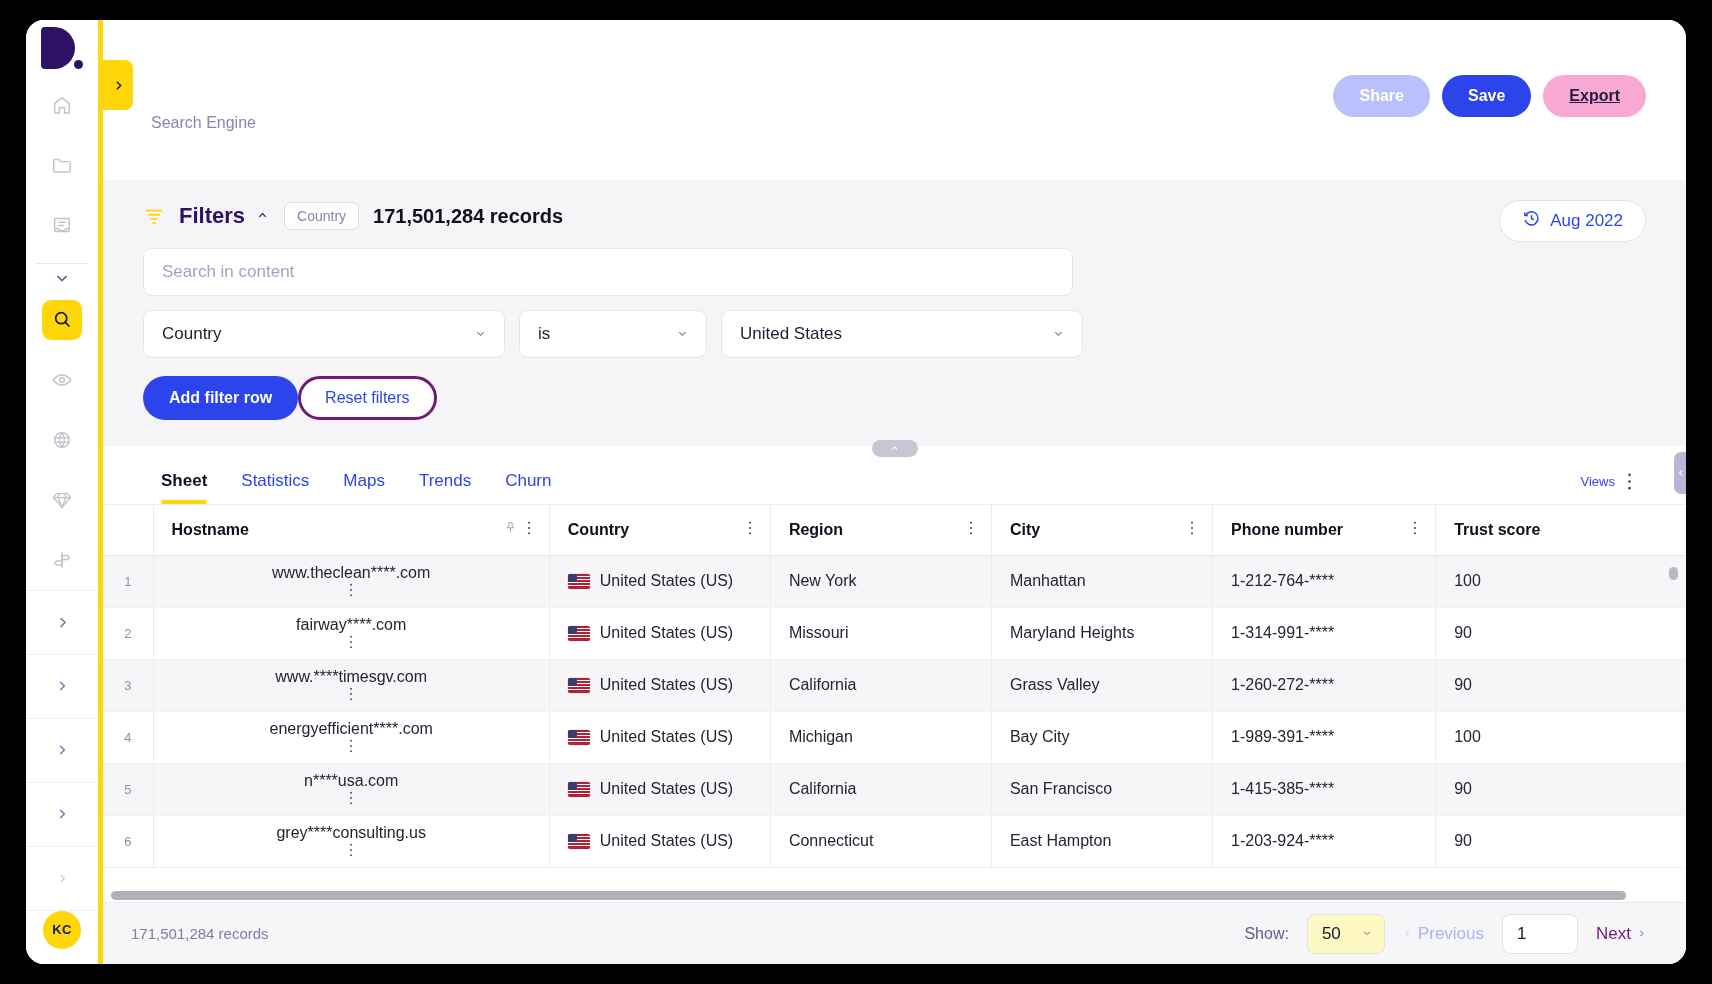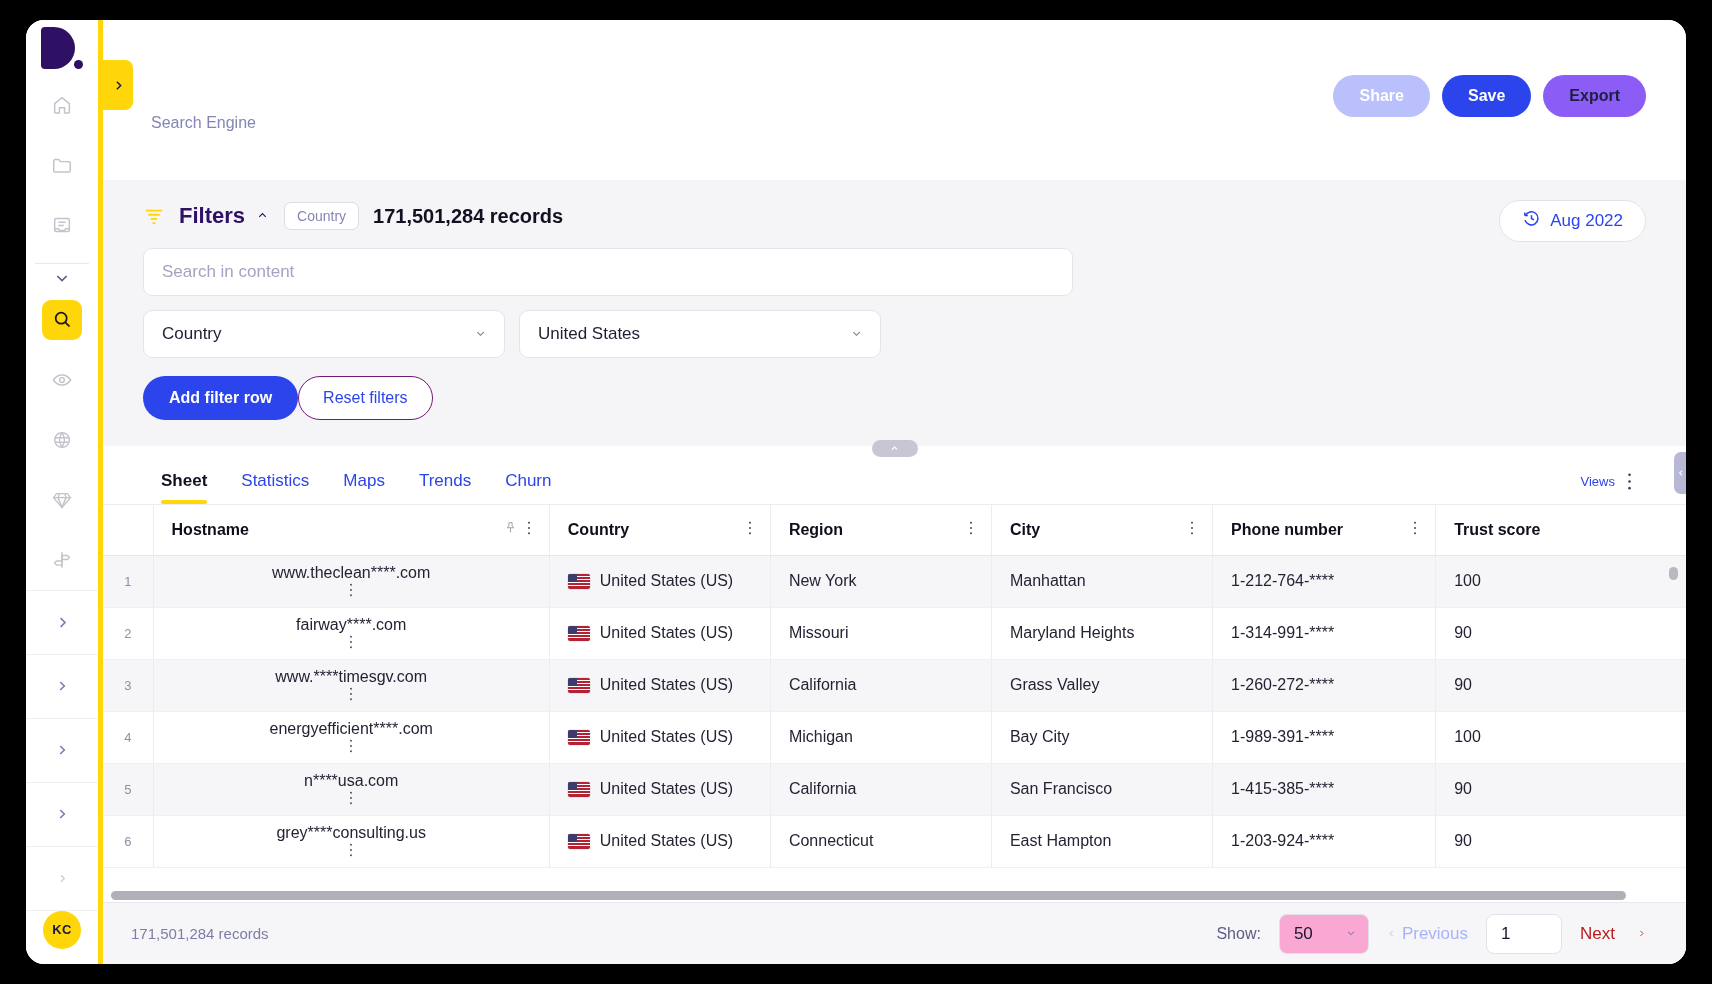--- a/index.html
+++ b/index.html
@@ -133,21 +133,21 @@
   }
   .btn {
     border: none; border-radius: 22px;
     font-size: 16px; font-weight: bold;
     padding: 0 26px; height: 42px;
     cursor: pointer; font-family: inherit;
     display: flex; align-items: center; justify-content: center;
   }
   .btn-share { background: #b9c0fb; color: #ffffff; }
   .btn-save  { background: #2b44ec; color: #ffffff; }
-  .btn-export{ background: #8b5cf6; color: #1f1f3d; }
+  .btn-export{ background: #f9a8d4; color: #1f1f3d; text-decoration: underline; }
 
   
   .filter-panel {
     background: #f5f5f7;
     padding: 22px 40px 26px 40px;
     position: relative;
     flex: none;
   }
   .filter-head {
     display: flex; align-items: center; gap: 14px;
@@ -212,21 +212,21 @@
   }
   .btn-addfilter {
     background: #2b44ec; color: #ffffff;
     border: none; border-radius: 22px;
     height: 44px; padding: 0 26px;
     font-size: 16px; font-weight: bold; cursor: pointer;
     font-family: inherit;
   }
   .btn-reset {
     background: #ffffff; color: #2b44ec;
-    border: 1px solid #701a75; border-radius: 22px;
+    border: 3px solid #701a75; border-radius: 22px;
     height: 44px; padding: 0 24px;
     font-size: 16px; cursor: pointer; font-family: inherit;
   }
   .collapse-handle {
     position: absolute; left: 50%; transform: translateX(-50%);
     bottom: -11px;
     width: 46px; height: 17px;
     background: #c6c6d4; border-radius: 9px;
     display: flex; align-items: center; justify-content: center;
     color: #ffffff; font-size: 10px; cursor: pointer; z-index: 5;
@@ -338,34 +338,34 @@
     border-top: 1px solid #e8e8ee;
     display: flex; align-items: center;
     padding: 0 40px 0 28px;
   }
   .footer-records { font-size: 15px; color: #7c7ca6; }
   .footer-right {
     margin-left: auto; display: flex; align-items: center; gap: 18px;
   }
   .show-label { font-size: 16px; color: #5d5d85; }
   .show-select {
-    background: #f9a8d4; border: 1px solid #e1e1ea; border-radius: 8px;
-    height: 40px; width: 90px; padding: 0 10px 0 14px;
+    background: #fef9c3; border: 1px solid #e1e1ea; border-radius: 8px;
+    height: 40px; width: 78px; padding: 0 10px 0 14px;
     display: flex; align-items: center; justify-content: space-between;
     font-size: 17px; color: #16162a; cursor: pointer;
   }
   .show-select .chev { color: #6a6a86; font-size: 12px; }
   .pg-prev { color: #a9b3f7; font-size: 17px; cursor: pointer; display: flex; gap: 6px; align-items: center; }
   .pg-input {
     background: #ffffff; border: 1px solid #e1e1ea; border-radius: 8px;
     height: 40px; width: 76px;
     display: flex; align-items: center;
     padding: 0 14px; font-size: 17px; color: #16162a;
   }
-  .pg-next { color: #b91c1c; font-size: 17px; cursor: pointer; display: flex; gap: 22px; align-items: center; }
+  .pg-next { color: #701a75; font-size: 17px; cursor: pointer; display: flex; gap: 6px; align-items: center; }
 </style>
 </head>
 <body>
 
 <div class="screen">
 
   <div class="rail">
     <div class="logo-box">
       <div class="logo-d">
         <div class="d-shape"></div>
@@ -517,20 +517,28 @@
         <span>Aug 2022</span>
       </div>
 
       <div class="search-box">
         <input type="text" placeholder="Search in content" style="">
       </div>
 
       <div class="filter-row">
         <div class="select sel-field">
           <span>Country</span>
+          <span class="chev">
+            <svg width="15" height="11" viewBox="0 0 24 24" fill="none" stroke="currentColor" stroke-width="2.2">
+                <path d="M5 9l7 7 7-7"></path>
+              </svg>
+          </span>
+        </div>
+        <div class="select sel-op">
+          <span>is</span>
           <span class="chev">
             <svg width="15" height="11" viewBox="0 0 24 24" fill="none" stroke="currentColor" stroke-width="2.2">
                 <path d="M5 9l7 7 7-7"></path>
               </svg>
           </span>
         </div>
         <div class="select sel-val">
           <span>United States</span>
           <span class="chev">
             <svg width="15" height="11" viewBox="0 0 24 24" fill="none" stroke="currentColor" stroke-width="2.2">

